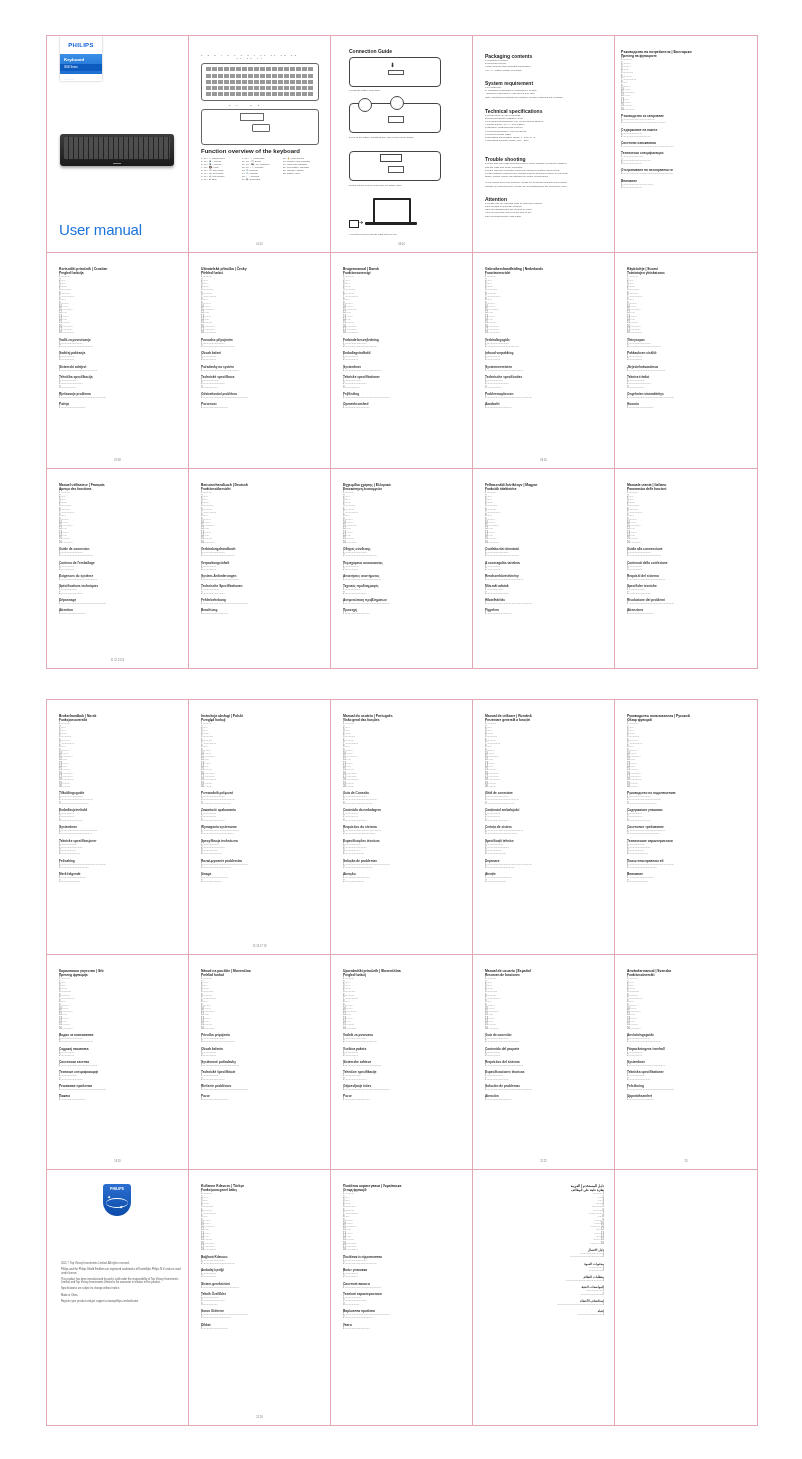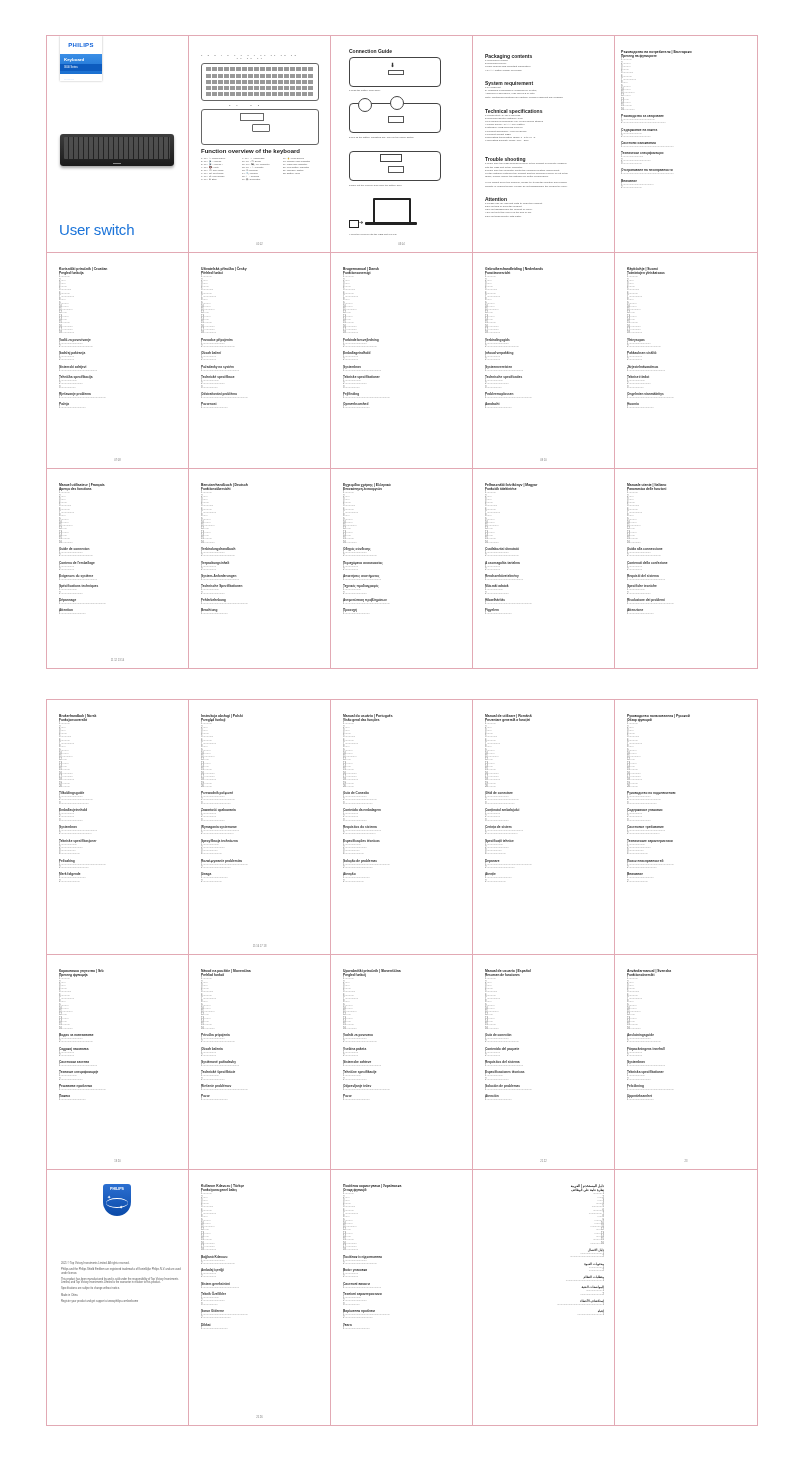--- a/index.html
+++ b/index.html
@@ -64,21 +64,21 @@
     <div class="blue">
       <div class="kb">Keyboard</div>
       <div class="series">3000 Series</div>
     </div>
     <div class="model">SPK6307B</div>
   </div>
   <div class="keyboard-photo" style="left:13px; top:98px;">
     <div class="keys"></div>
       <div class="logo"></div>
   </div>
-  <div class="user-manual" style="left:12px; top:185px;">User switch</div>
+  <div class="user-manual" style="left:12px; top:185px;">User manual</div>
 </div>
 
 <div class="panel" style="left:189px; top:36px; width:142px; height:217px;">
   <div style="position:absolute; left:12px; top:18px; font-size:2.4px; color:#555; letter-spacing:2.3px;">1 2 3 4 5 6 7 8 9 10 11 12 13 &nbsp;&nbsp;&nbsp;&nbsp;&nbsp;&nbsp;&nbsp;&nbsp;&nbsp;&nbsp;&nbsp; 17 18 19</div>
   <div class="kbd-outline" style="left:12px; top:27px; width:116px; height:36px;">
     <div class="keyrow" style="top:3px;"></div>
     <div class="keyrow" style="top:10px;"></div>
     <div class="keyrow" style="top:16px;"></div>
     <div class="keyrow" style="top:22px;"></div>
     <div class="keyrow" style="top:28px;"></div>

